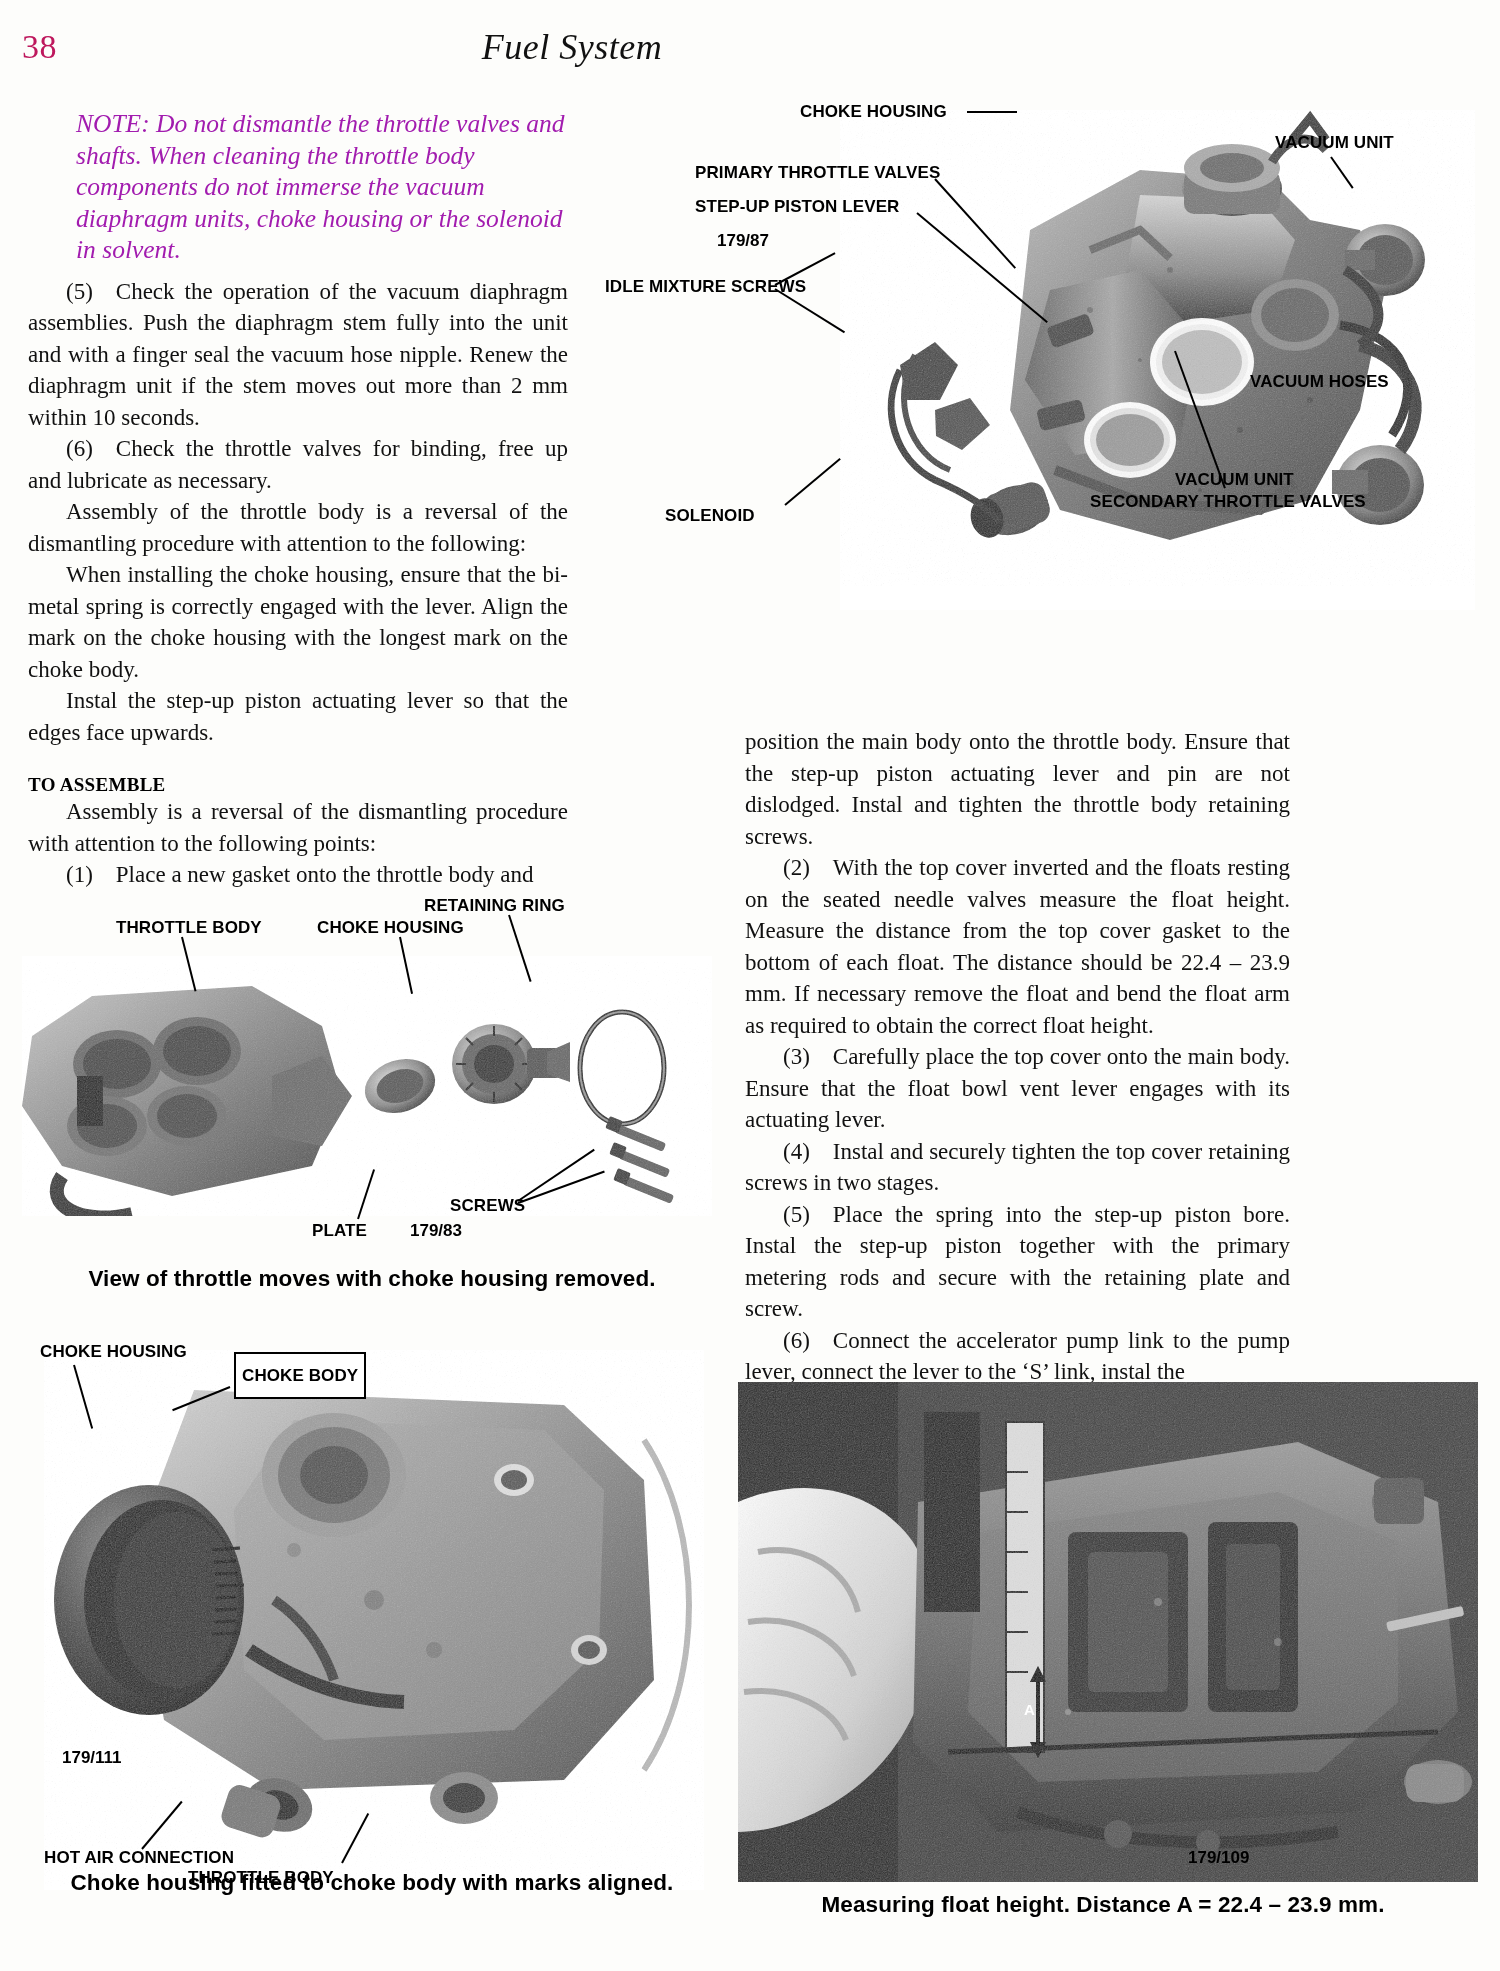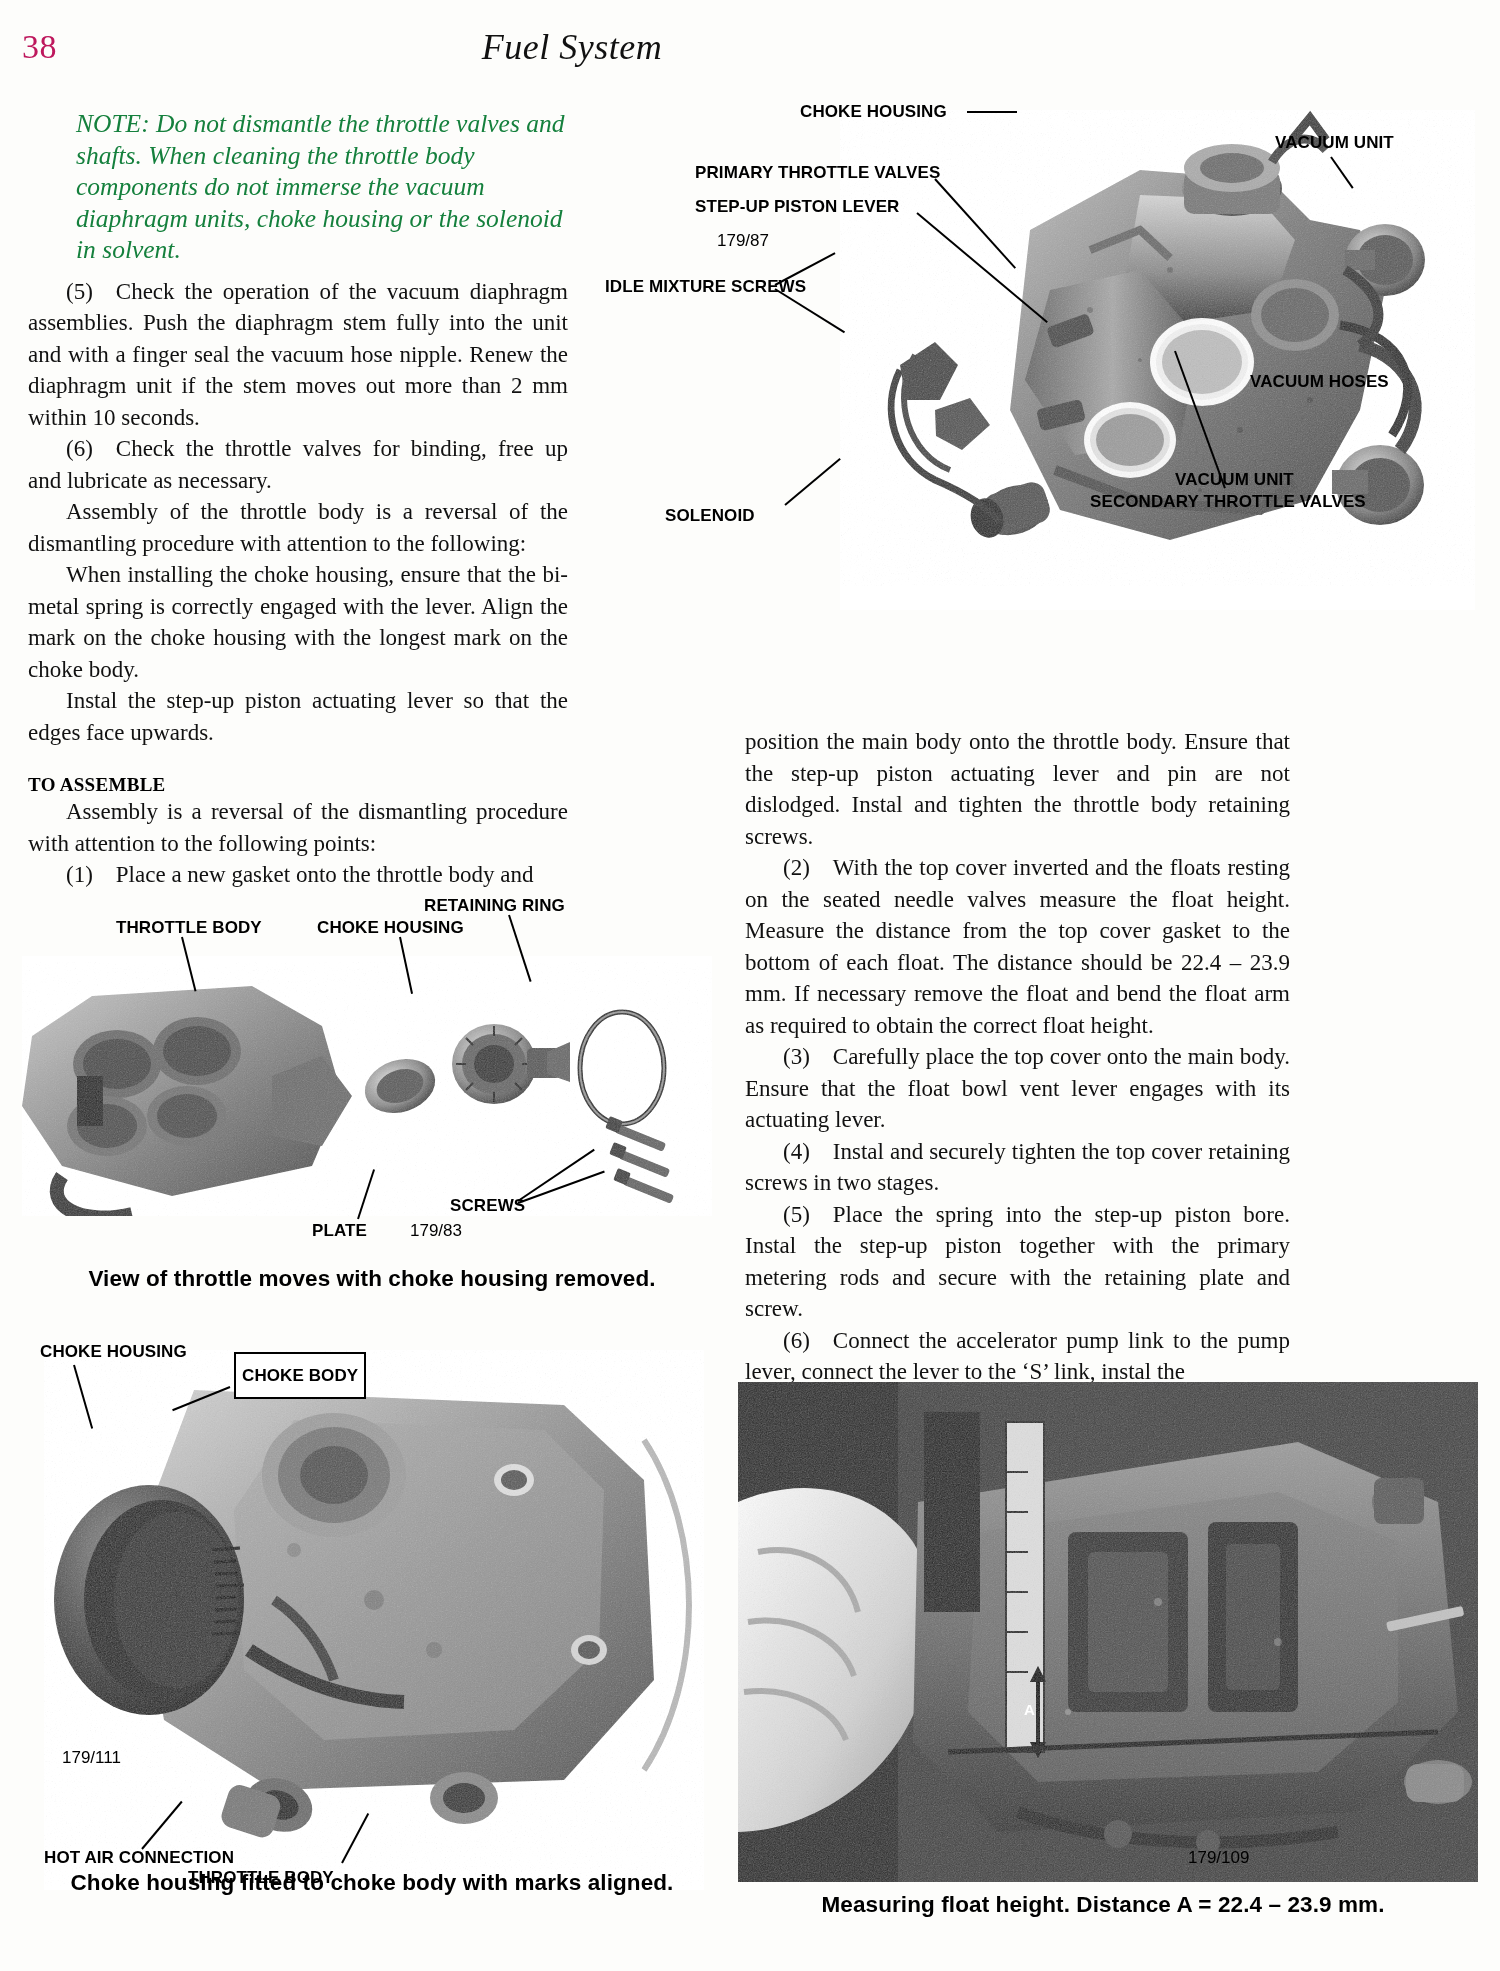--- a/index.html
+++ b/index.html
@@ -60,21 +60,21 @@
     color: #111;
     hyphens: manual;
   }
   p.body.noindent { text-indent: 0; }
   .note {
     margin: 0 0 10px 48px;
     font-style: italic;
     font-size: 25.5px;
     line-height: 31.5px;
     text-align: left;
-    color: #15803d;
+    color: #a21caf;
   }
   h2.section-heading {
     margin: 26px 0 0 0;
     font-size: 19px;
     font-weight: bold;
     letter-spacing: 0.3px;
     color: #000;
   }
   .caption {
     font-family: "Liberation Sans", "DejaVu Sans", sans-serif;
@@ -116,21 +116,21 @@
   }
   .leader {
     position: absolute;
     background: #000;
     transform-origin: 0 50%;
     height: 2px;
   }
   .fignum {
     position: absolute;
     font-family: "Liberation Sans", "DejaVu Sans", sans-serif;
-    font-weight: normal;
+    font-weight: bold;
     font-size: 17px;
     color: #000;
   }
 </style>
 </head>
 <body>
 
 <div class="page">
 
   <div class="folio">38</div>

